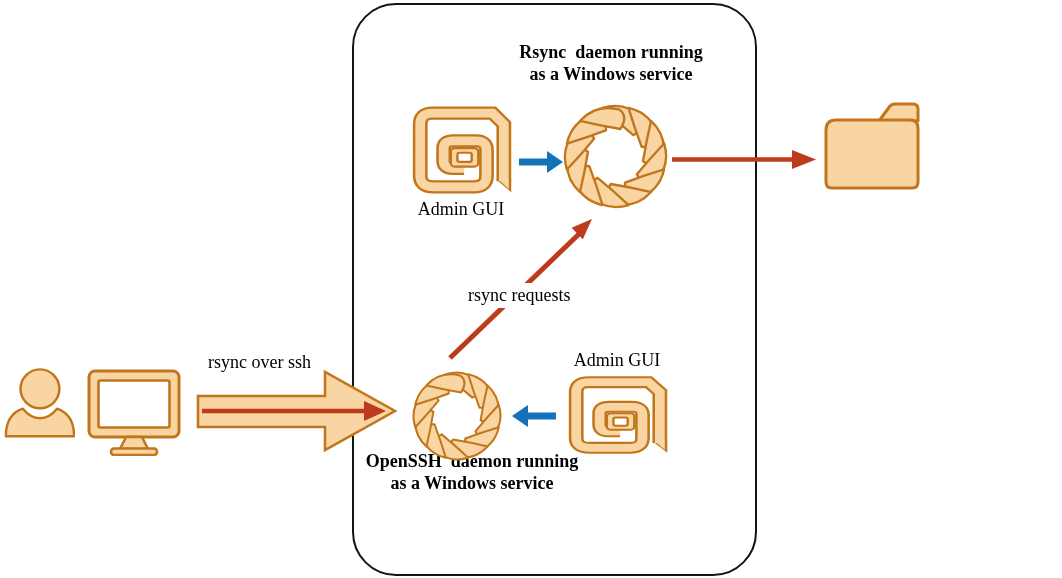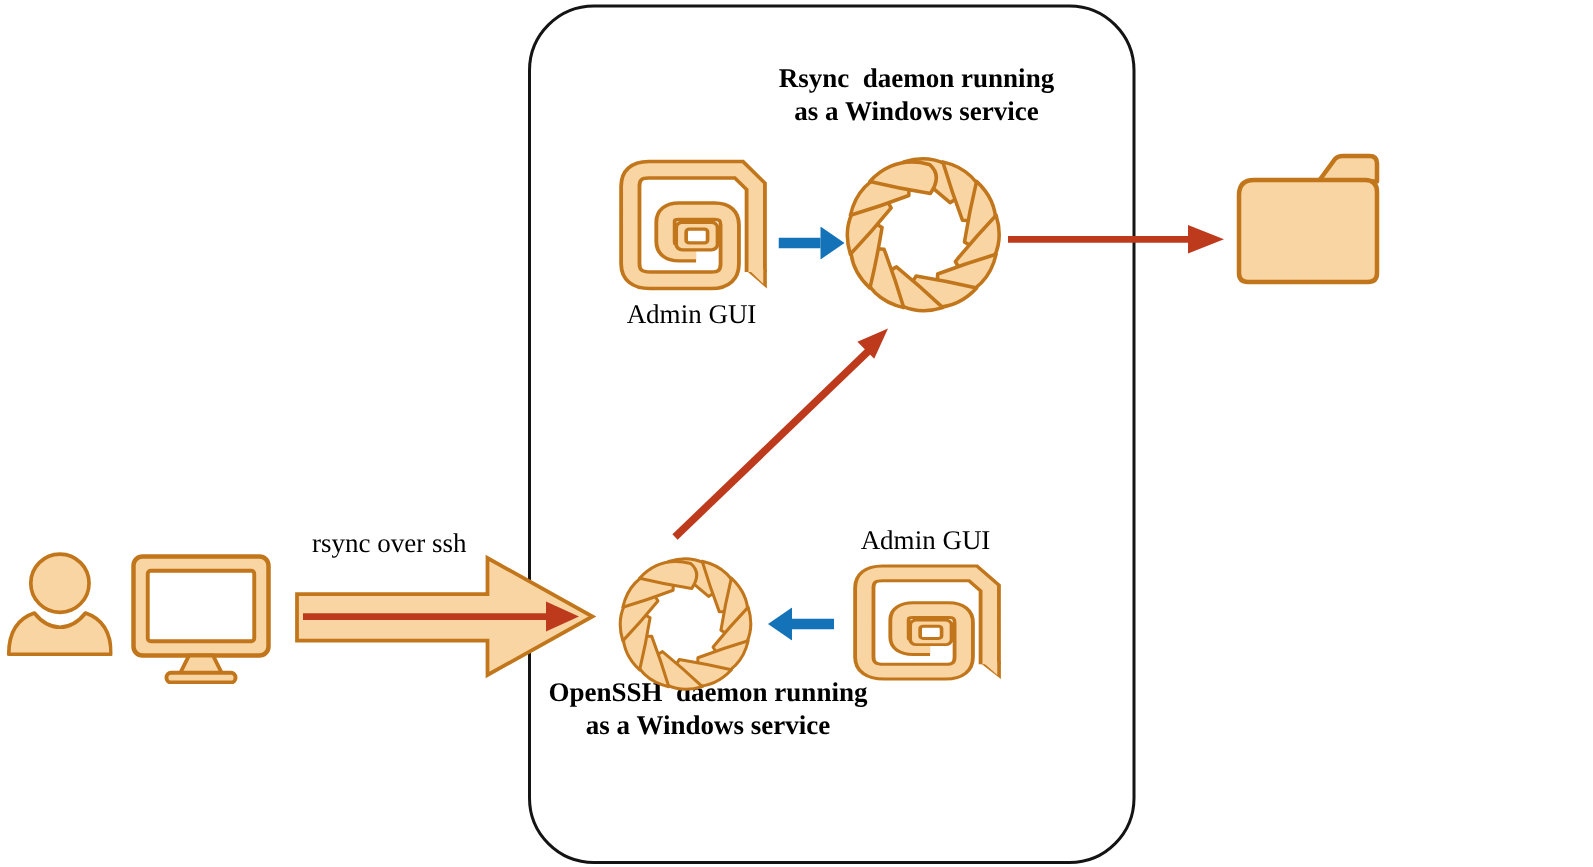--- a/index.html
+++ b/index.html
@@ -101,20 +101,21 @@
 
   <svg id="red-arrow-folder" class="abs" width="150" height="27" viewBox="0 0 150 27">
     <line x1="4" y1="13.5" x2="126" y2="13.5" stroke="#BE3A1D" stroke-width="4.5"></line>
     <polygon points="124,4 148,13.5 124,23" fill="#BE3A1D"></polygon>
   </svg>
 
   <svg id="diag-arrow" class="abs" width="165" height="162" viewBox="0 0 165 162">
     <line x1="10" y1="152" x2="139" y2="28" stroke="#BE3A1D" stroke-width="5"></line>
     <polygon points="152,13 142.8,33.2 131.6,21.8" fill="#BE3A1D"></polygon>
   </svg>
+  <div id="rsync-requests-label" class="abs label">rsync requests</div>
 
   <svg id="folder-icon" class="abs" width="98" height="88" viewBox="0 0 98 88">
     <path d="M 55 19 L 66 4 Q 68 2 71 2 L 89 2 Q 94 2 94 7 L 94 19 Z" fill="#F8D5A3" stroke="#C2761B" stroke-width="3" stroke-linejoin="round"></path>
     <path d="M 12 18 L 86 18 Q 94 18 94 26 L 94 80 Q 94 86 88 86 L 8 86 Q 2 86 2 80 L 2 28 Q 2 18 12 18 Z" fill="#F8D5A3" stroke="#C2761B" stroke-width="3" stroke-linejoin="round"></path>
   </svg>
 
   <svg id="person-icon" class="abs" width="72" height="72" viewBox="0 0 76 76">
     <circle cx="39" cy="23" r="20.5" fill="#F8D5A3" stroke="#C2761B" stroke-width="2.6"></circle>
     <path d="M 3 73 Q 3 50 21 44 Q 29 54 39 54 Q 49 54 57 44 Q 75 50 75 73 Z" fill="#F8D5A3" stroke="#C2761B" stroke-width="2.6" stroke-linejoin="round"></path>
   </svg>

